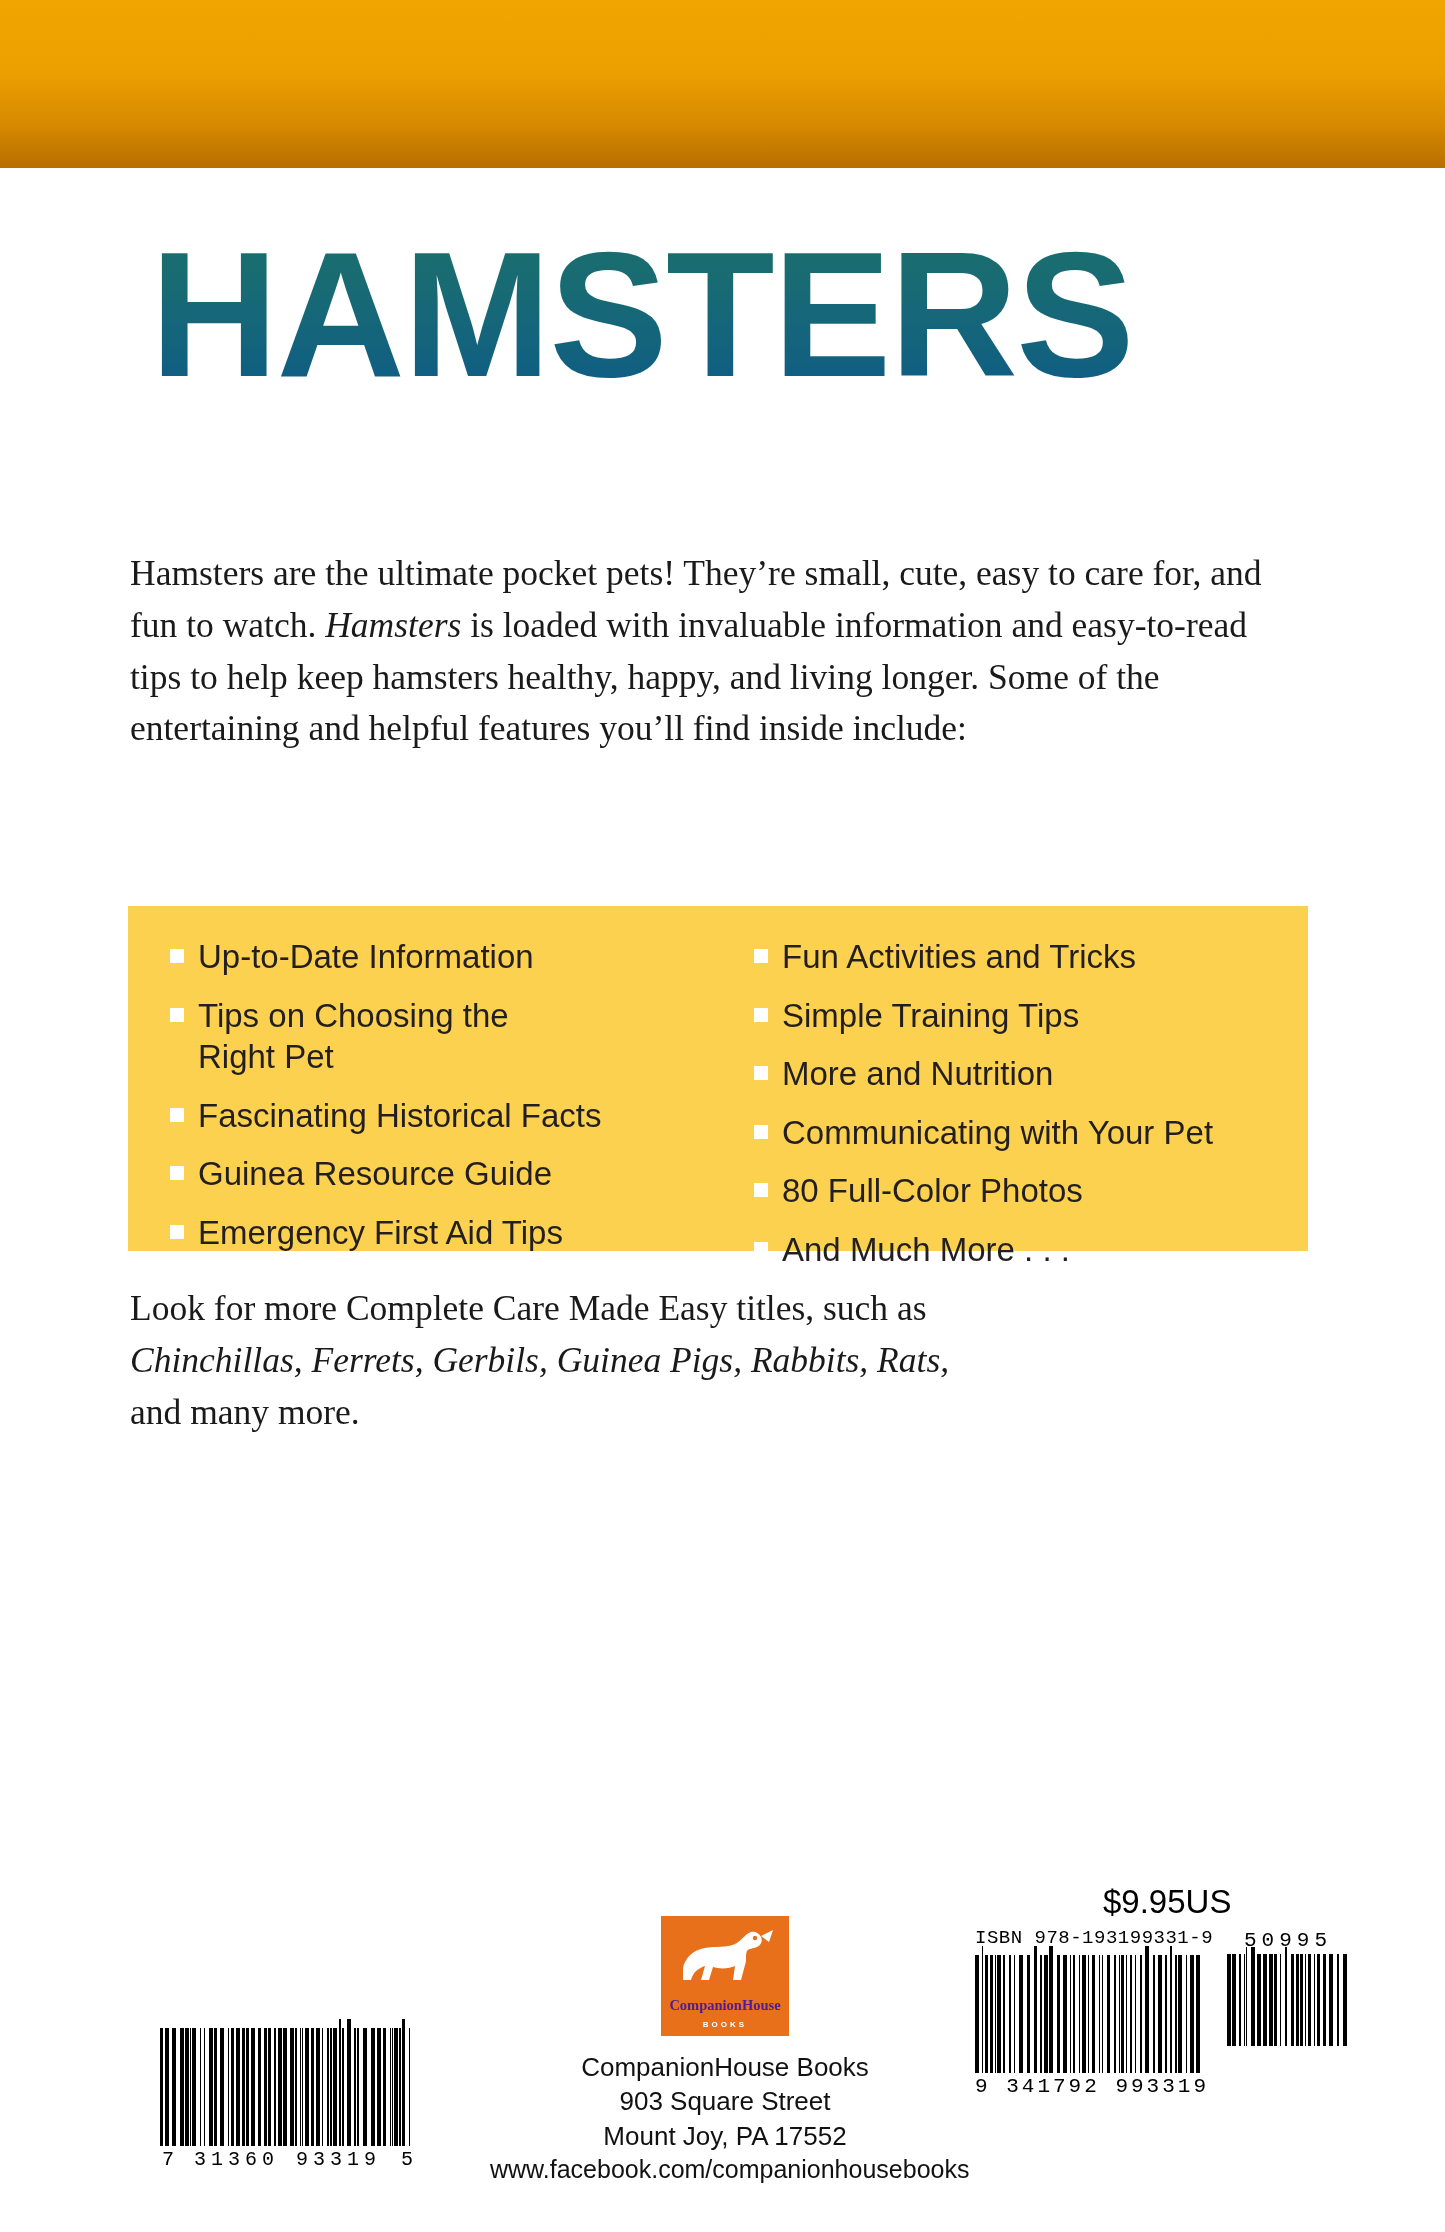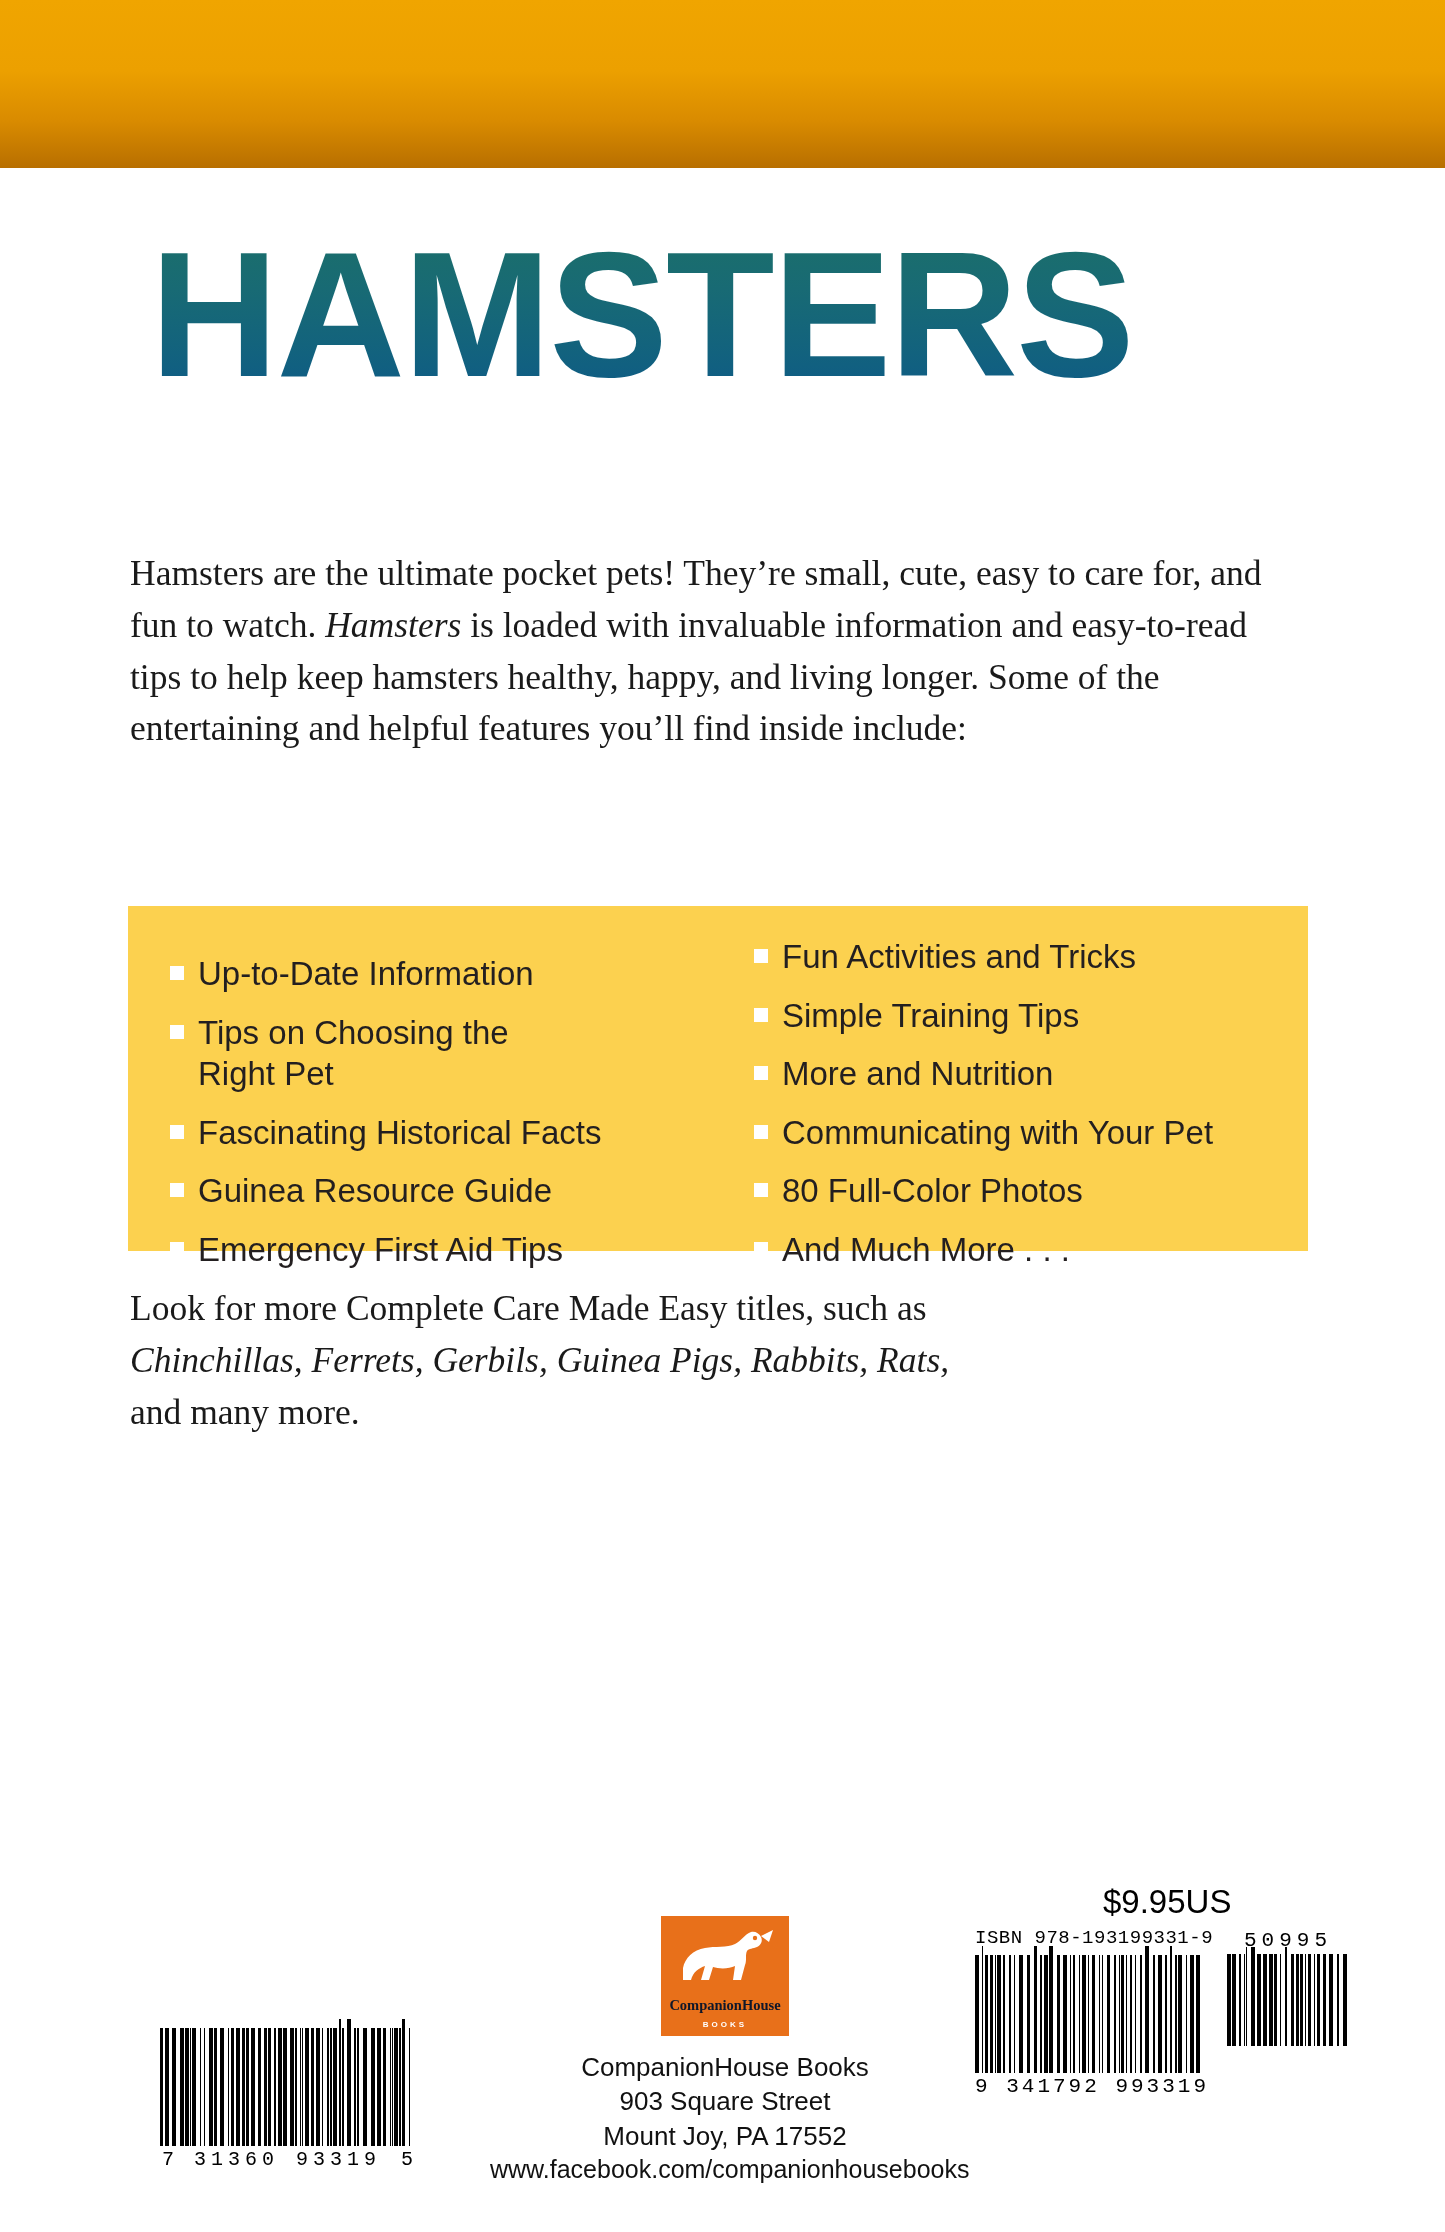--- a/index.html
+++ b/index.html
@@ -95,21 +95,20 @@
     position: absolute;
     left: 128px;
     top: 738px;
     width: 1180px;
     height: 345px;
     background: #fcd14f;
   }
   .features-cols {
     display: flex;
     padding: 30px 0 0 42px;
-    align-items: flex-end;
   }
   .features-col {
     width: 560px;
   }
   .features-col.right { width: 560px; margin-left: 30px; }
   .feat-item {
     display: flex;
     align-items: flex-start;
     font-family: "Liberation Sans", sans-serif;
     font-size: 33px;
@@ -188,21 +187,21 @@
     margin: 0 auto;
     position: relative;
   }
   .logo-dog { position: absolute; left: 14px; top: 8px; }
   .logo-text-1 {
     position: absolute;
     bottom: 22px; left: 0; right: 0;
     font-family: "Liberation Serif", serif;
     font-size: 14.5px;
     font-weight: bold;
-    color: #0f172a;
+    color: #4c1d95;
     letter-spacing: 0px;
   }
   .logo-text-2 {
     position: absolute;
     bottom: 7px; left: 0; right: 0;
     font-family: "Liberation Sans", sans-serif;
     font-size: 8px;
     font-weight: bold;
     color: #ffffff;
     letter-spacing: 3px;

